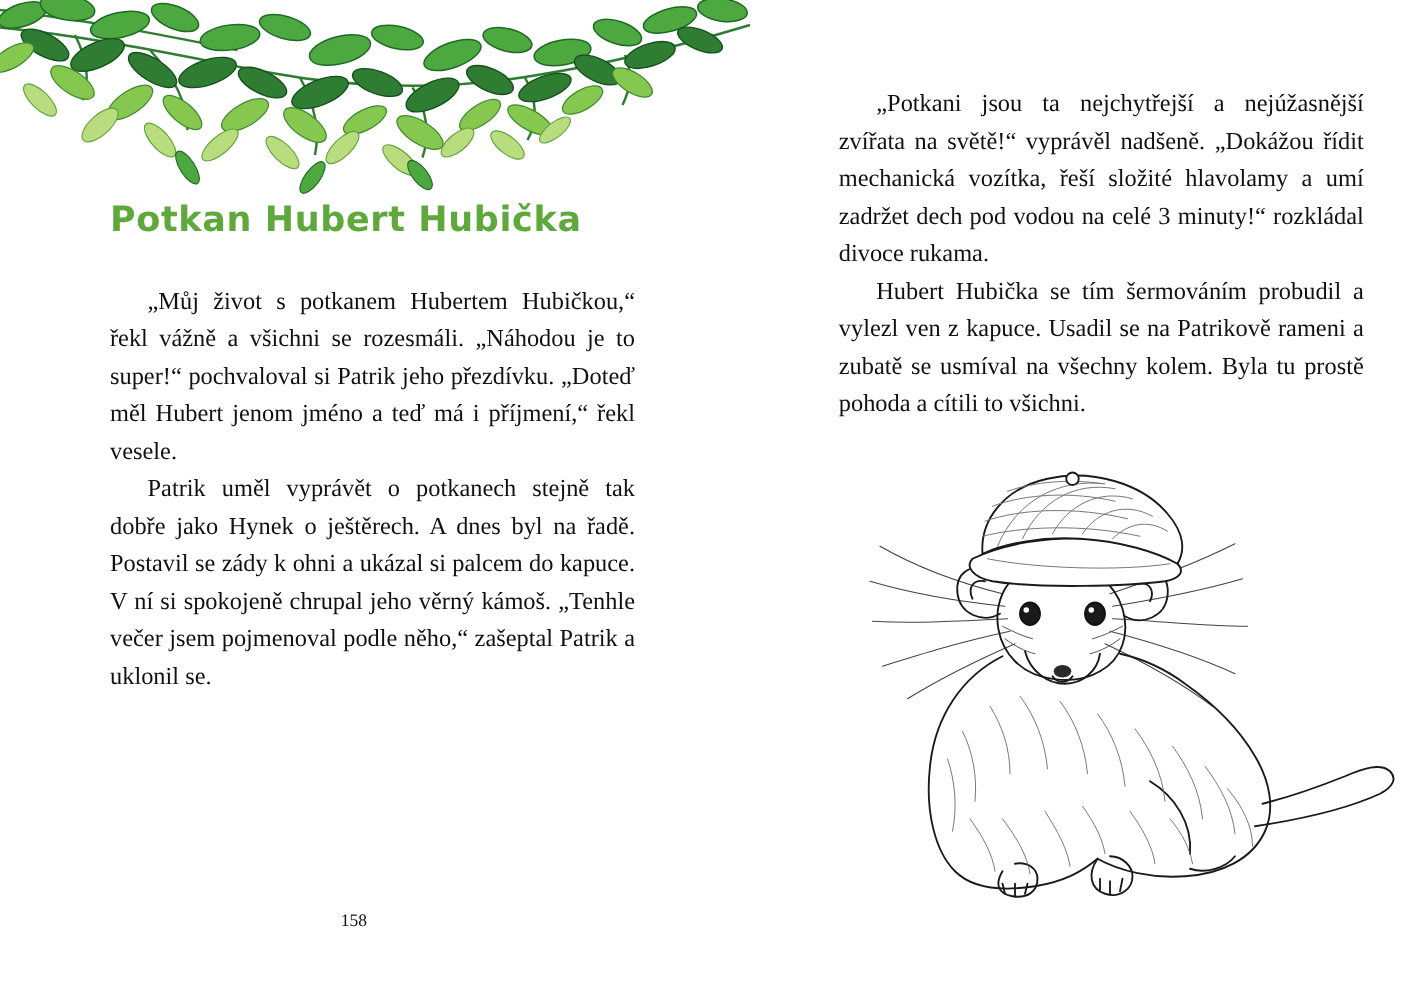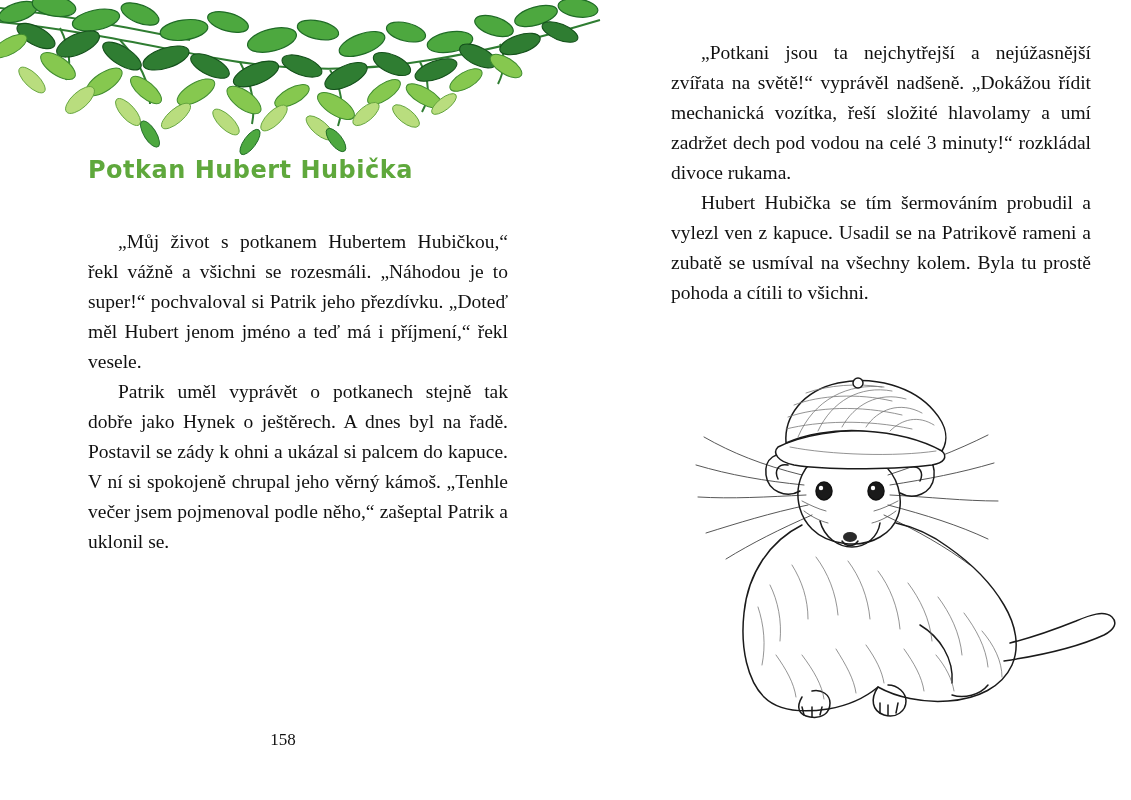--- a/index.html
+++ b/index.html
@@ -43,36 +43,36 @@
     height: 800px;
   }
 
   .chapter-title {
     position: absolute;
     left: 88px;
     top: 140px;
     width: 420px;
     font-family: "DejaVu Sans", sans-serif;
     font-weight: bold;
-    font-size: 24px;
+    font-size: 28px;
     letter-spacing: 0.5px;
     color: #5fa83c;
     white-space: nowrap;
   }
 
   .text-col-left {
     position: absolute;
     left: 88px;
     top: 205px;
     width: 420px;
   }
   .text-col-right {
     position: absolute;
     left: 105px;
-    top: 38px;
+    top: 69px;
     width: 420px;
   }
 
   p.para {
     margin: 0;
     font-size: 19.5px;
     line-height: 30px;
     text-align: justify;
     text-indent: 30px;
     hyphens: manual;
@@ -82,21 +82,21 @@
   }
   p.para + p.para {
     margin-top: 0;
   }
   p.para.gap {
     margin-top: 22px;
   }
 
   .folio {
     position: absolute;
-    font-size: 17px;
+    font-size: 14px;
     color: #111;
     text-align: center;
     width: 80px;
   }
   .folio-left {
     left: 243px;
     top: 730px;
   }
 
   

